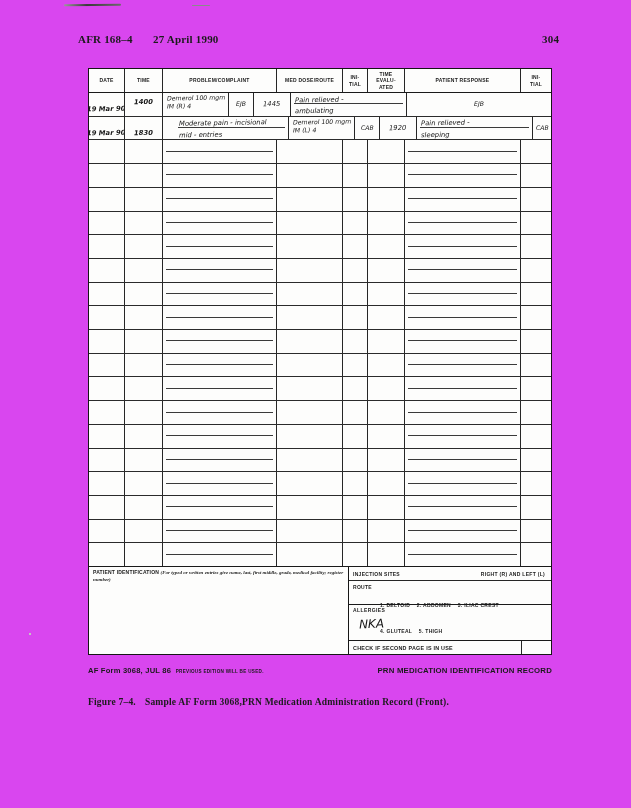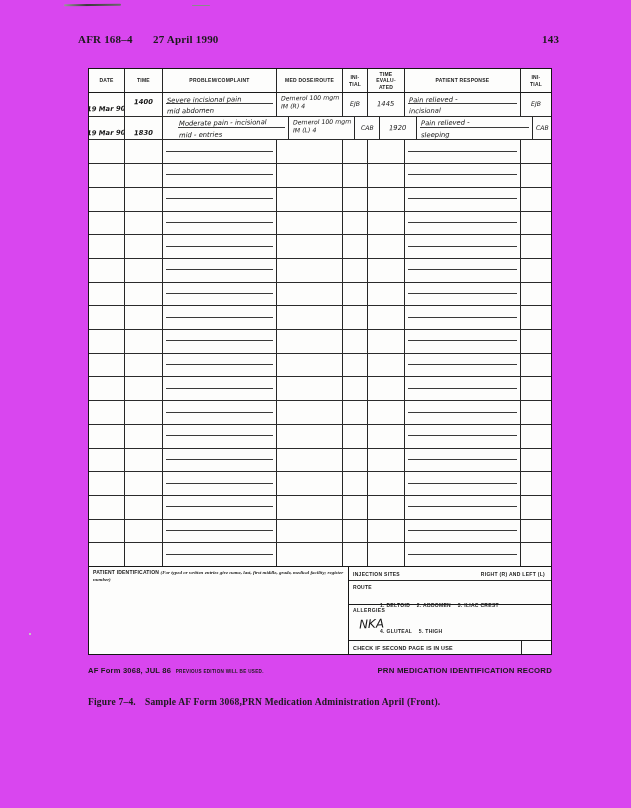--- a/index.html
+++ b/index.html
@@ -86,21 +86,21 @@
 
 <div class="sheet">
 
   <div class="scan-mark m1"></div>
   <div class="scan-mark m2"></div>
   <div class="scan-dot"></div>
 
   <div class="page-head">
     <span class="ref">AFR 168–4</span>
     <span class="date">27 April 1990</span>
-    <span class="pageno">143</span>
+    <span class="pageno">304</span>
   </div>
 
   <div class="form">
     <div class="fhead" id="form-header">
         <div class="hcell" style="width: 36px;">DATE</div>
         <div class="hcell" style="width: 38px;">TIME</div>
         <div class="hcell" style="width: 114px;">PROBLEM/COMPLAINT</div>
         <div class="hcell" style="width: 66px;">MED DOSE/ROUTE</div>
         <div class="hcell" style="width: 25px;">INI-
 TIAL</div>
@@ -112,43 +112,35 @@
 TIAL</div>
       </div>
     <div class="fbody" id="form-body">
         <div class="brow">
           <div class="bcell cell-bottom" style="width: 36px;">
             <span class="hw">19 Mar 90</span>
           </div>
           <div class="bcell cell-bottom" style="width: 38px; align-items: center;">
             <span class="hw">1400</span>
           </div>
-          <div class="bcell lined" style="width: 114px;">
-            <div class="half">
-              <span class="hw">Severe incisional pain</span>
-            </div>
-            <div class="half">
-              <span class="hw">mid abdomen</span>
-            </div>
-          </div>
           <div class="bcell cell-stack" style="width: 66px;">
             <div style="display: contents;"><span class="hw sm">Demerol 100 mgm</span><span class="hw sm">IM (R) 4</span></div>
           </div>
           <div class="bcell cell-center" style="width: 25px;">
             <span class="hw sm">EJB</span>
           </div>
           <div class="bcell cell-center" style="width: 37px;">
             <span class="hw">1445</span>
           </div>
           <div class="bcell lined" style="width: 116px;">
             <div class="half">
               <span class="hw">Pain relieved -</span>
             </div>
             <div class="half">
-              <span class="hw">incisional</span>
+              <span class="hw">ambulating</span>
             </div>
           </div>
           <div class="bcell cell-center" style="width: 29px; flex: 1 1 0%;">
             <span class="hw sm">EJB</span>
           </div>
         </div>
         <div class="brow">
           <div class="bcell cell-bottom" style="width: 36px;">
             <span class="hw">19 Mar 90</span>
           </div>
@@ -504,16 +496,16 @@
 
   <div class="ffooter">
     <div class="fl">
       <span class="b">AF Form 3068, JUL 86</span>
       <span class="s">PREVIOUS EDITION WILL BE USED.</span>
     </div>
     <div class="fr">PRN MEDICATION IDENTIFICATION RECORD</div>
   </div>
 
   <div class="caption">
-    <span>Figure 7–4.</span><span class="ct">Sample AF Form 3068,PRN Medication Administration April (Front).</span>
+    <span>Figure 7–4.</span><span class="ct">Sample AF Form 3068,PRN Medication Administration Record (Front).</span>
   </div>
 
 </div>
 
 </body></html>

